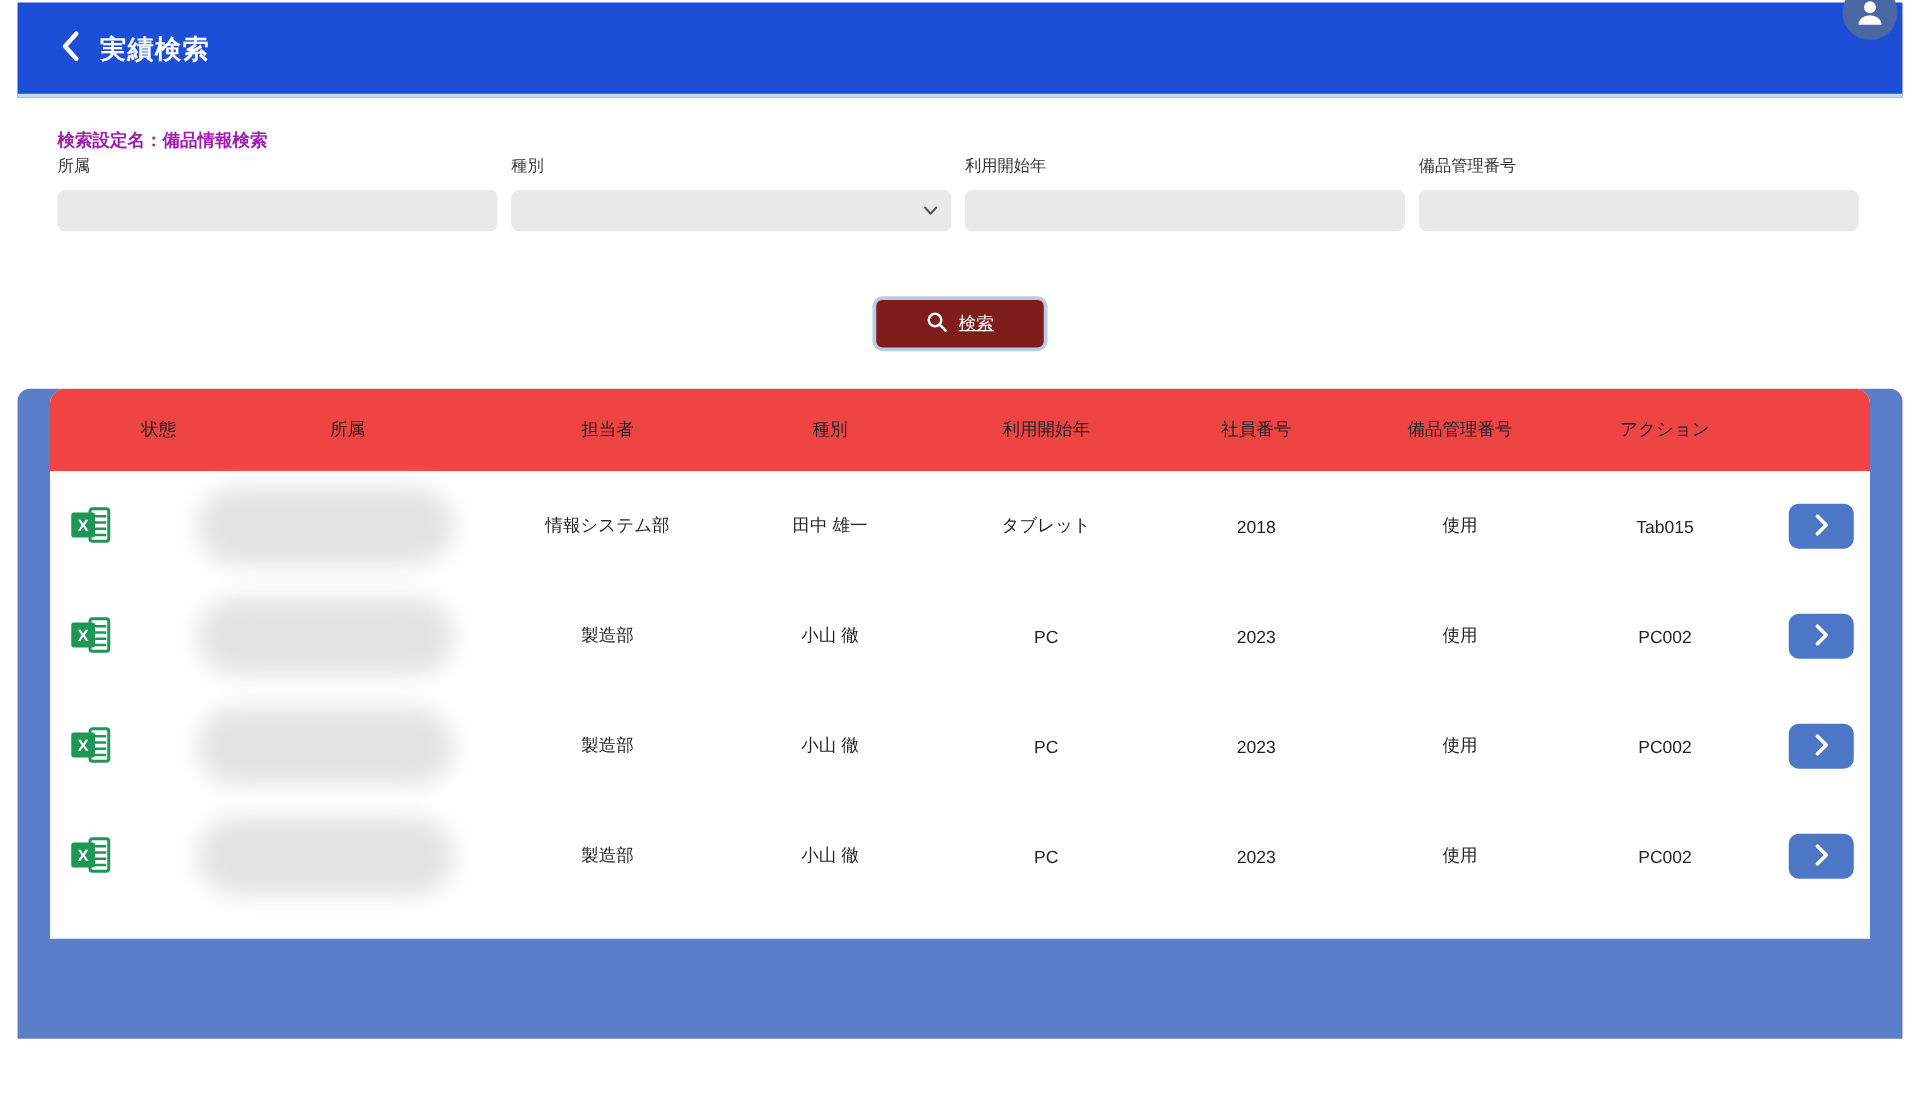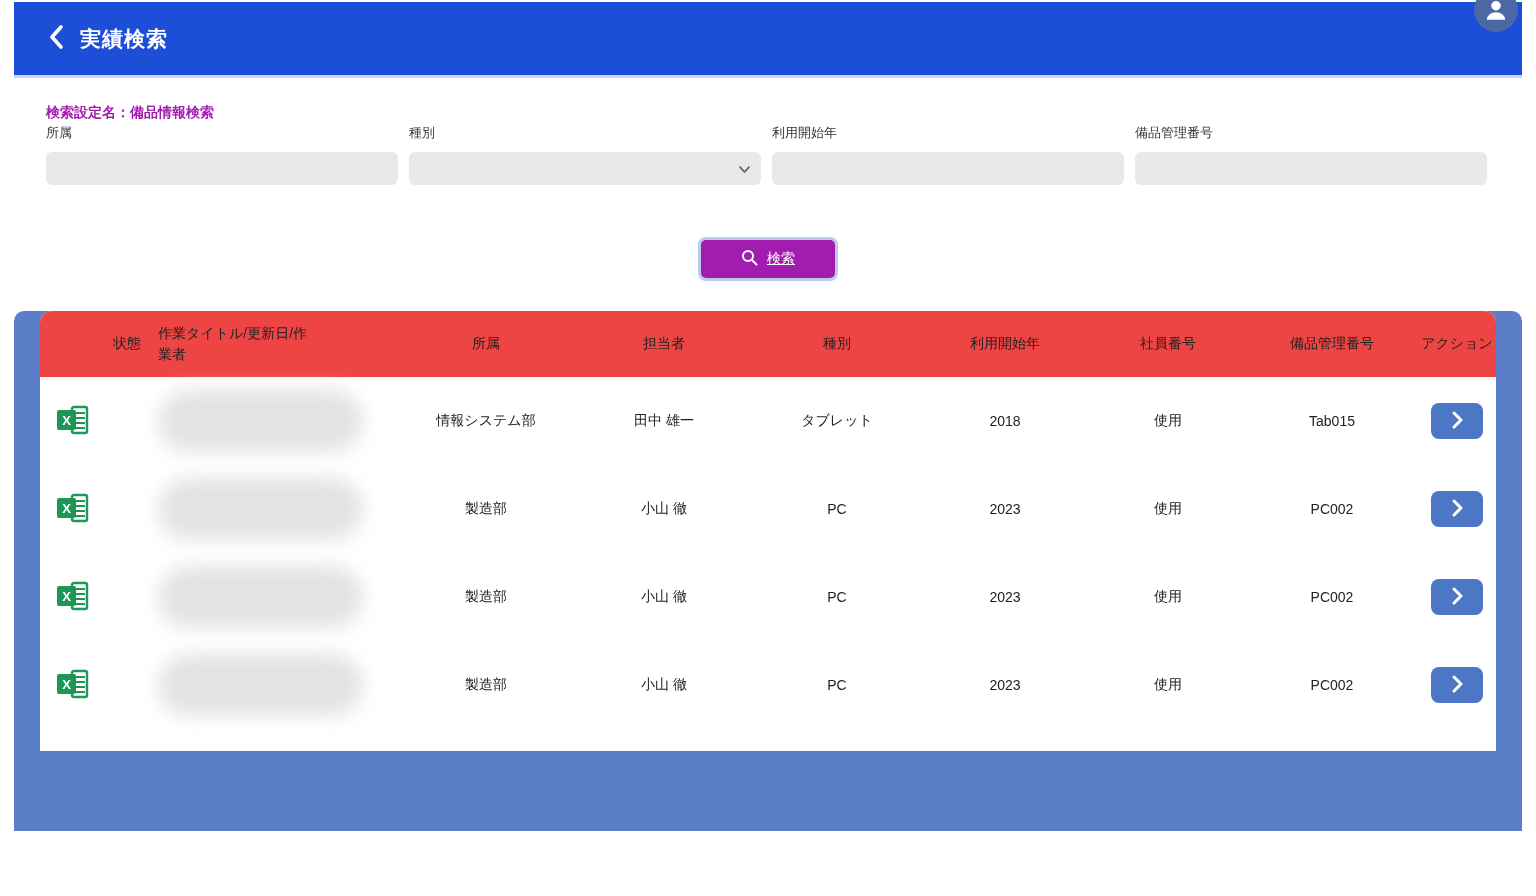--- a/index.html
+++ b/index.html
@@ -54,21 +54,21 @@
     outline: none;
   }
   .selectwrap { position: relative; }
   .selectwrap .chev {
     position: absolute; right: 10px; top: 10px;
     pointer-events: none;
   }
   .btn-row { display: flex; justify-content: center; margin-top: 52px; }
   .search-btn {
     display: flex; align-items: center; gap: 9px;
-    background: #a21caf;
+    background: #7f1d1d;
     color: #fff; font-size: 14px;
     padding: 9px 40px;
     border: 3px solid #B9CBE9;
     border-radius: 8px;
     cursor: pointer;
     text-decoration: underline;
   }
 
   
   .panel {
@@ -180,21 +180,20 @@
   </div>
 </section>
 
 <section class="panel">
 
   <div class="table">
 
     <div class="grid-row thead">
       <div class="th"></div>
       <div class="th">状態</div>
-      <div class="th title-col">作業タイトル/更新日/作業者</div>
       <div class="th">所属</div>
       <div class="th">担当者</div>
       <div class="th">種別</div>
       <div class="th">利用開始年</div>
       <div class="th">社員番号</div>
       <div class="th">備品管理番号</div>
       <div class="th">アクション</div>
     </div>
 
     <div class="grid-row trow">

